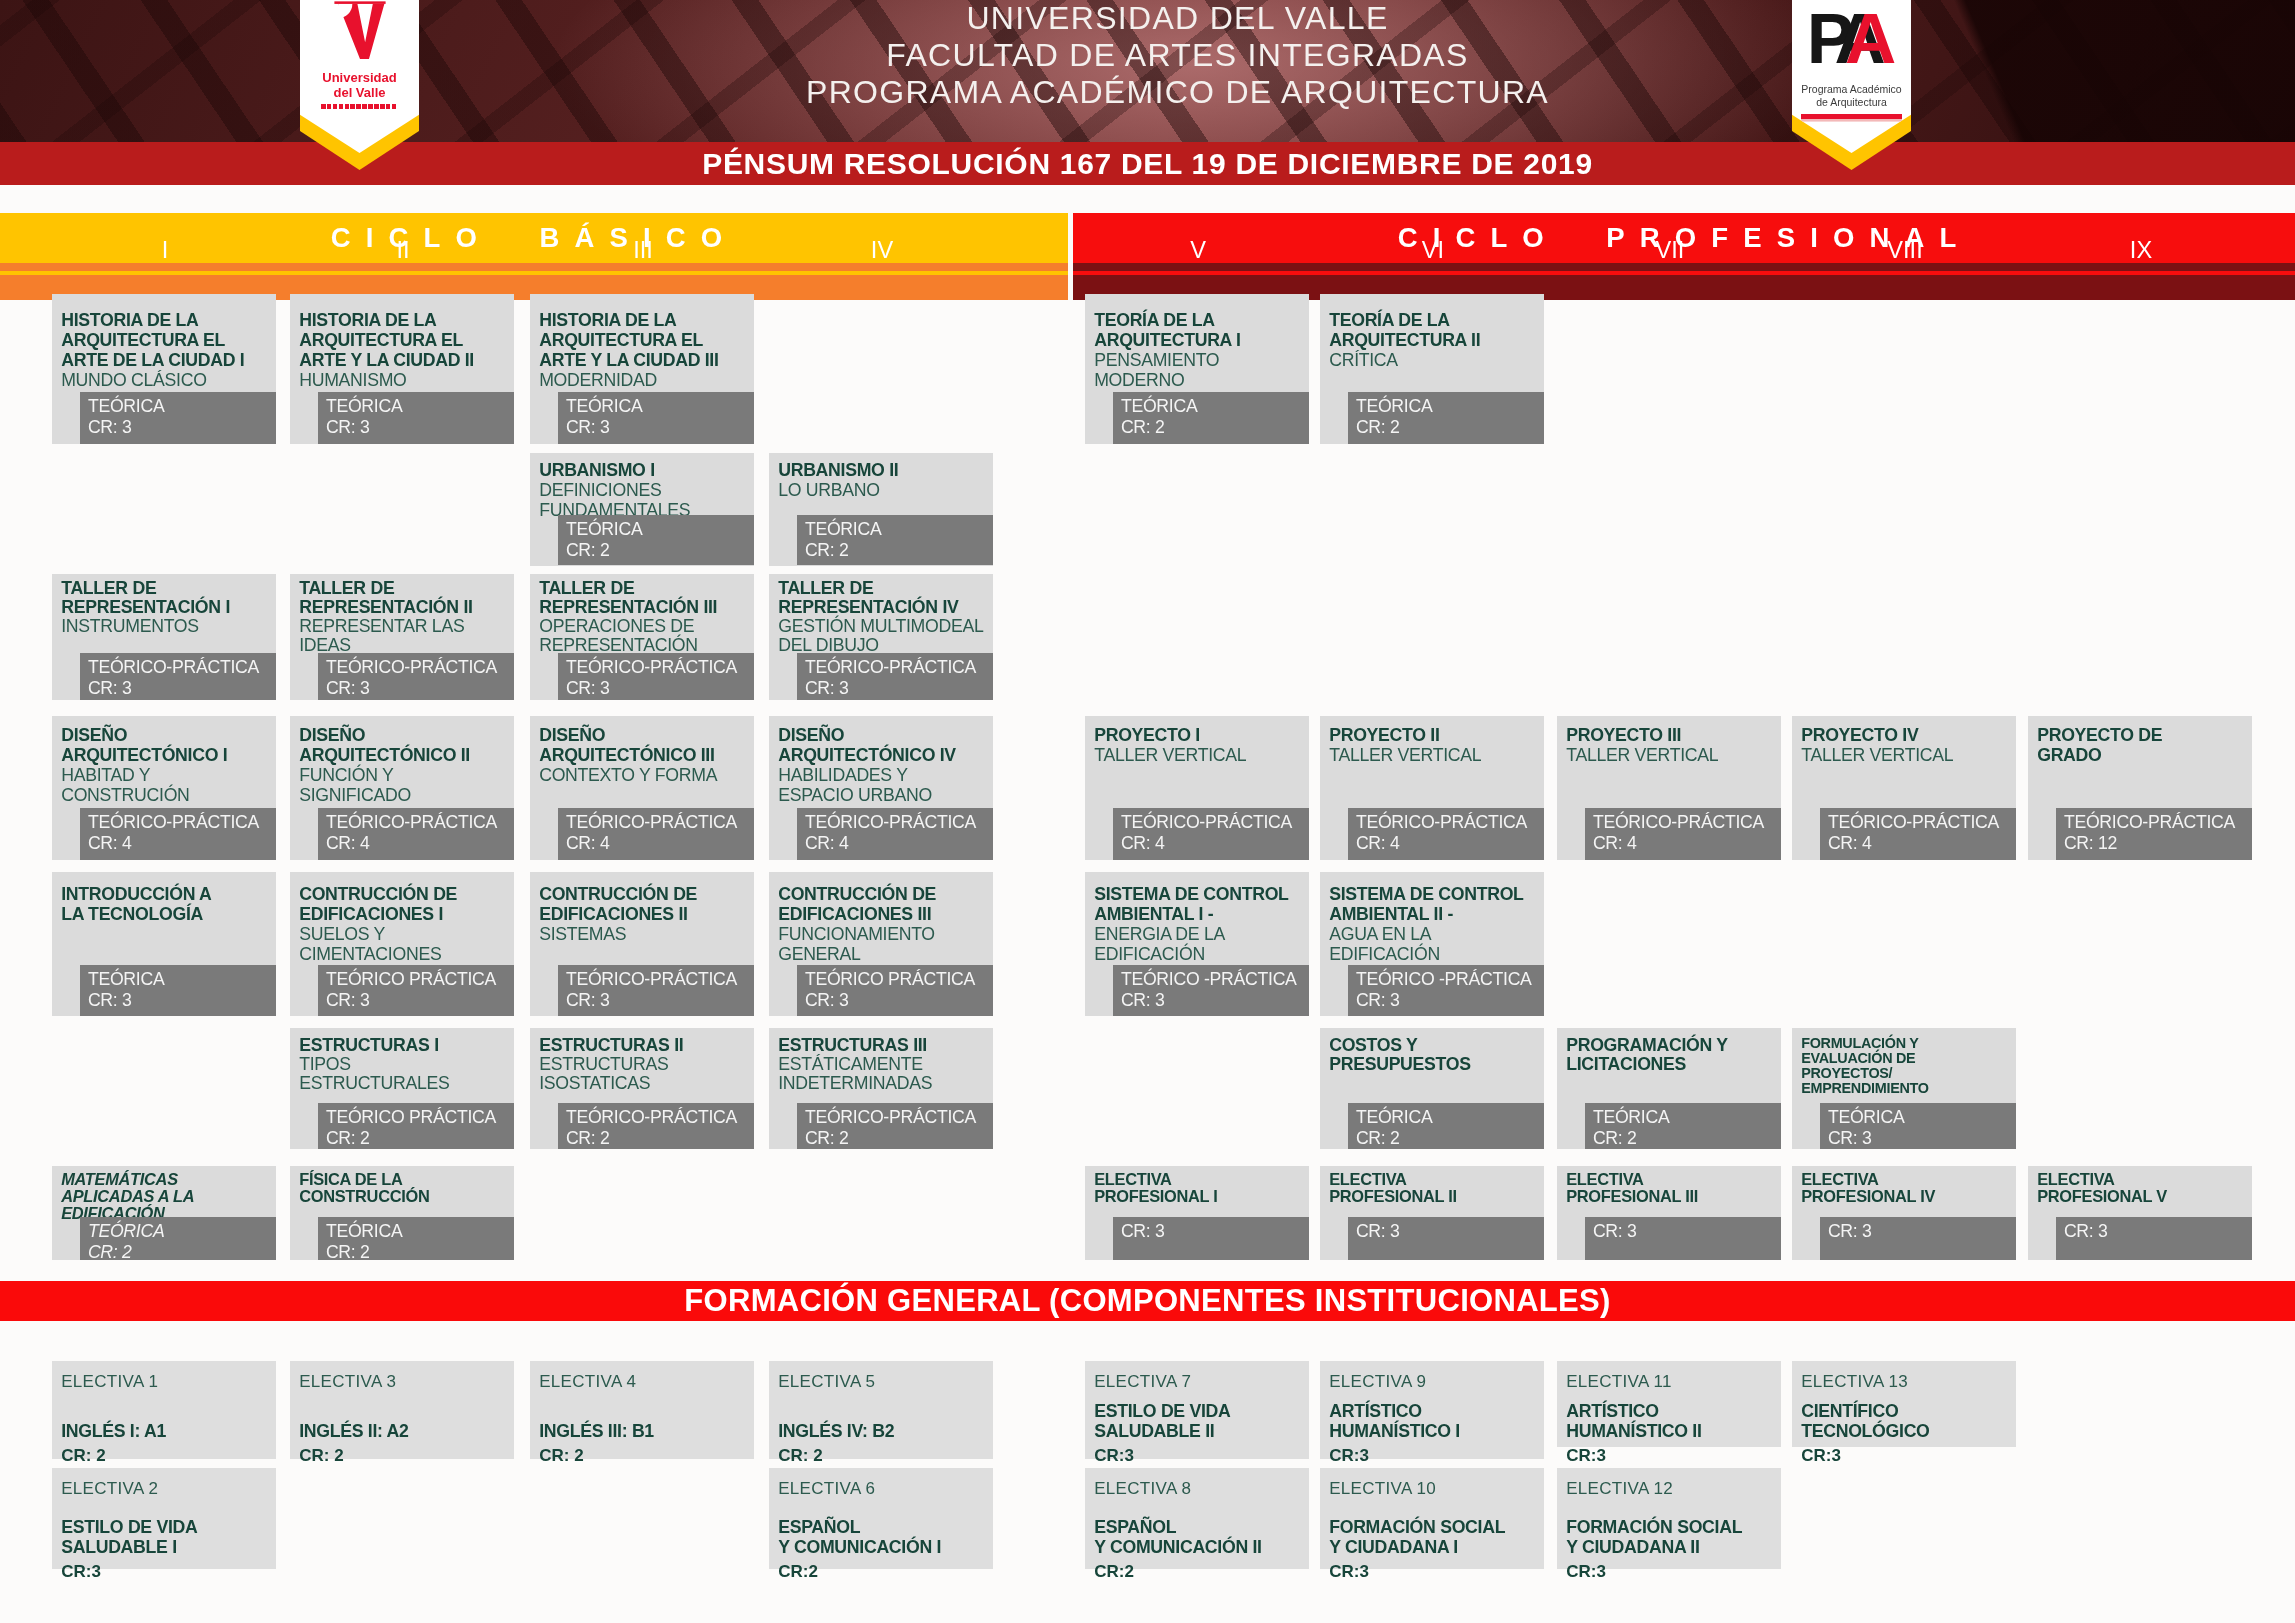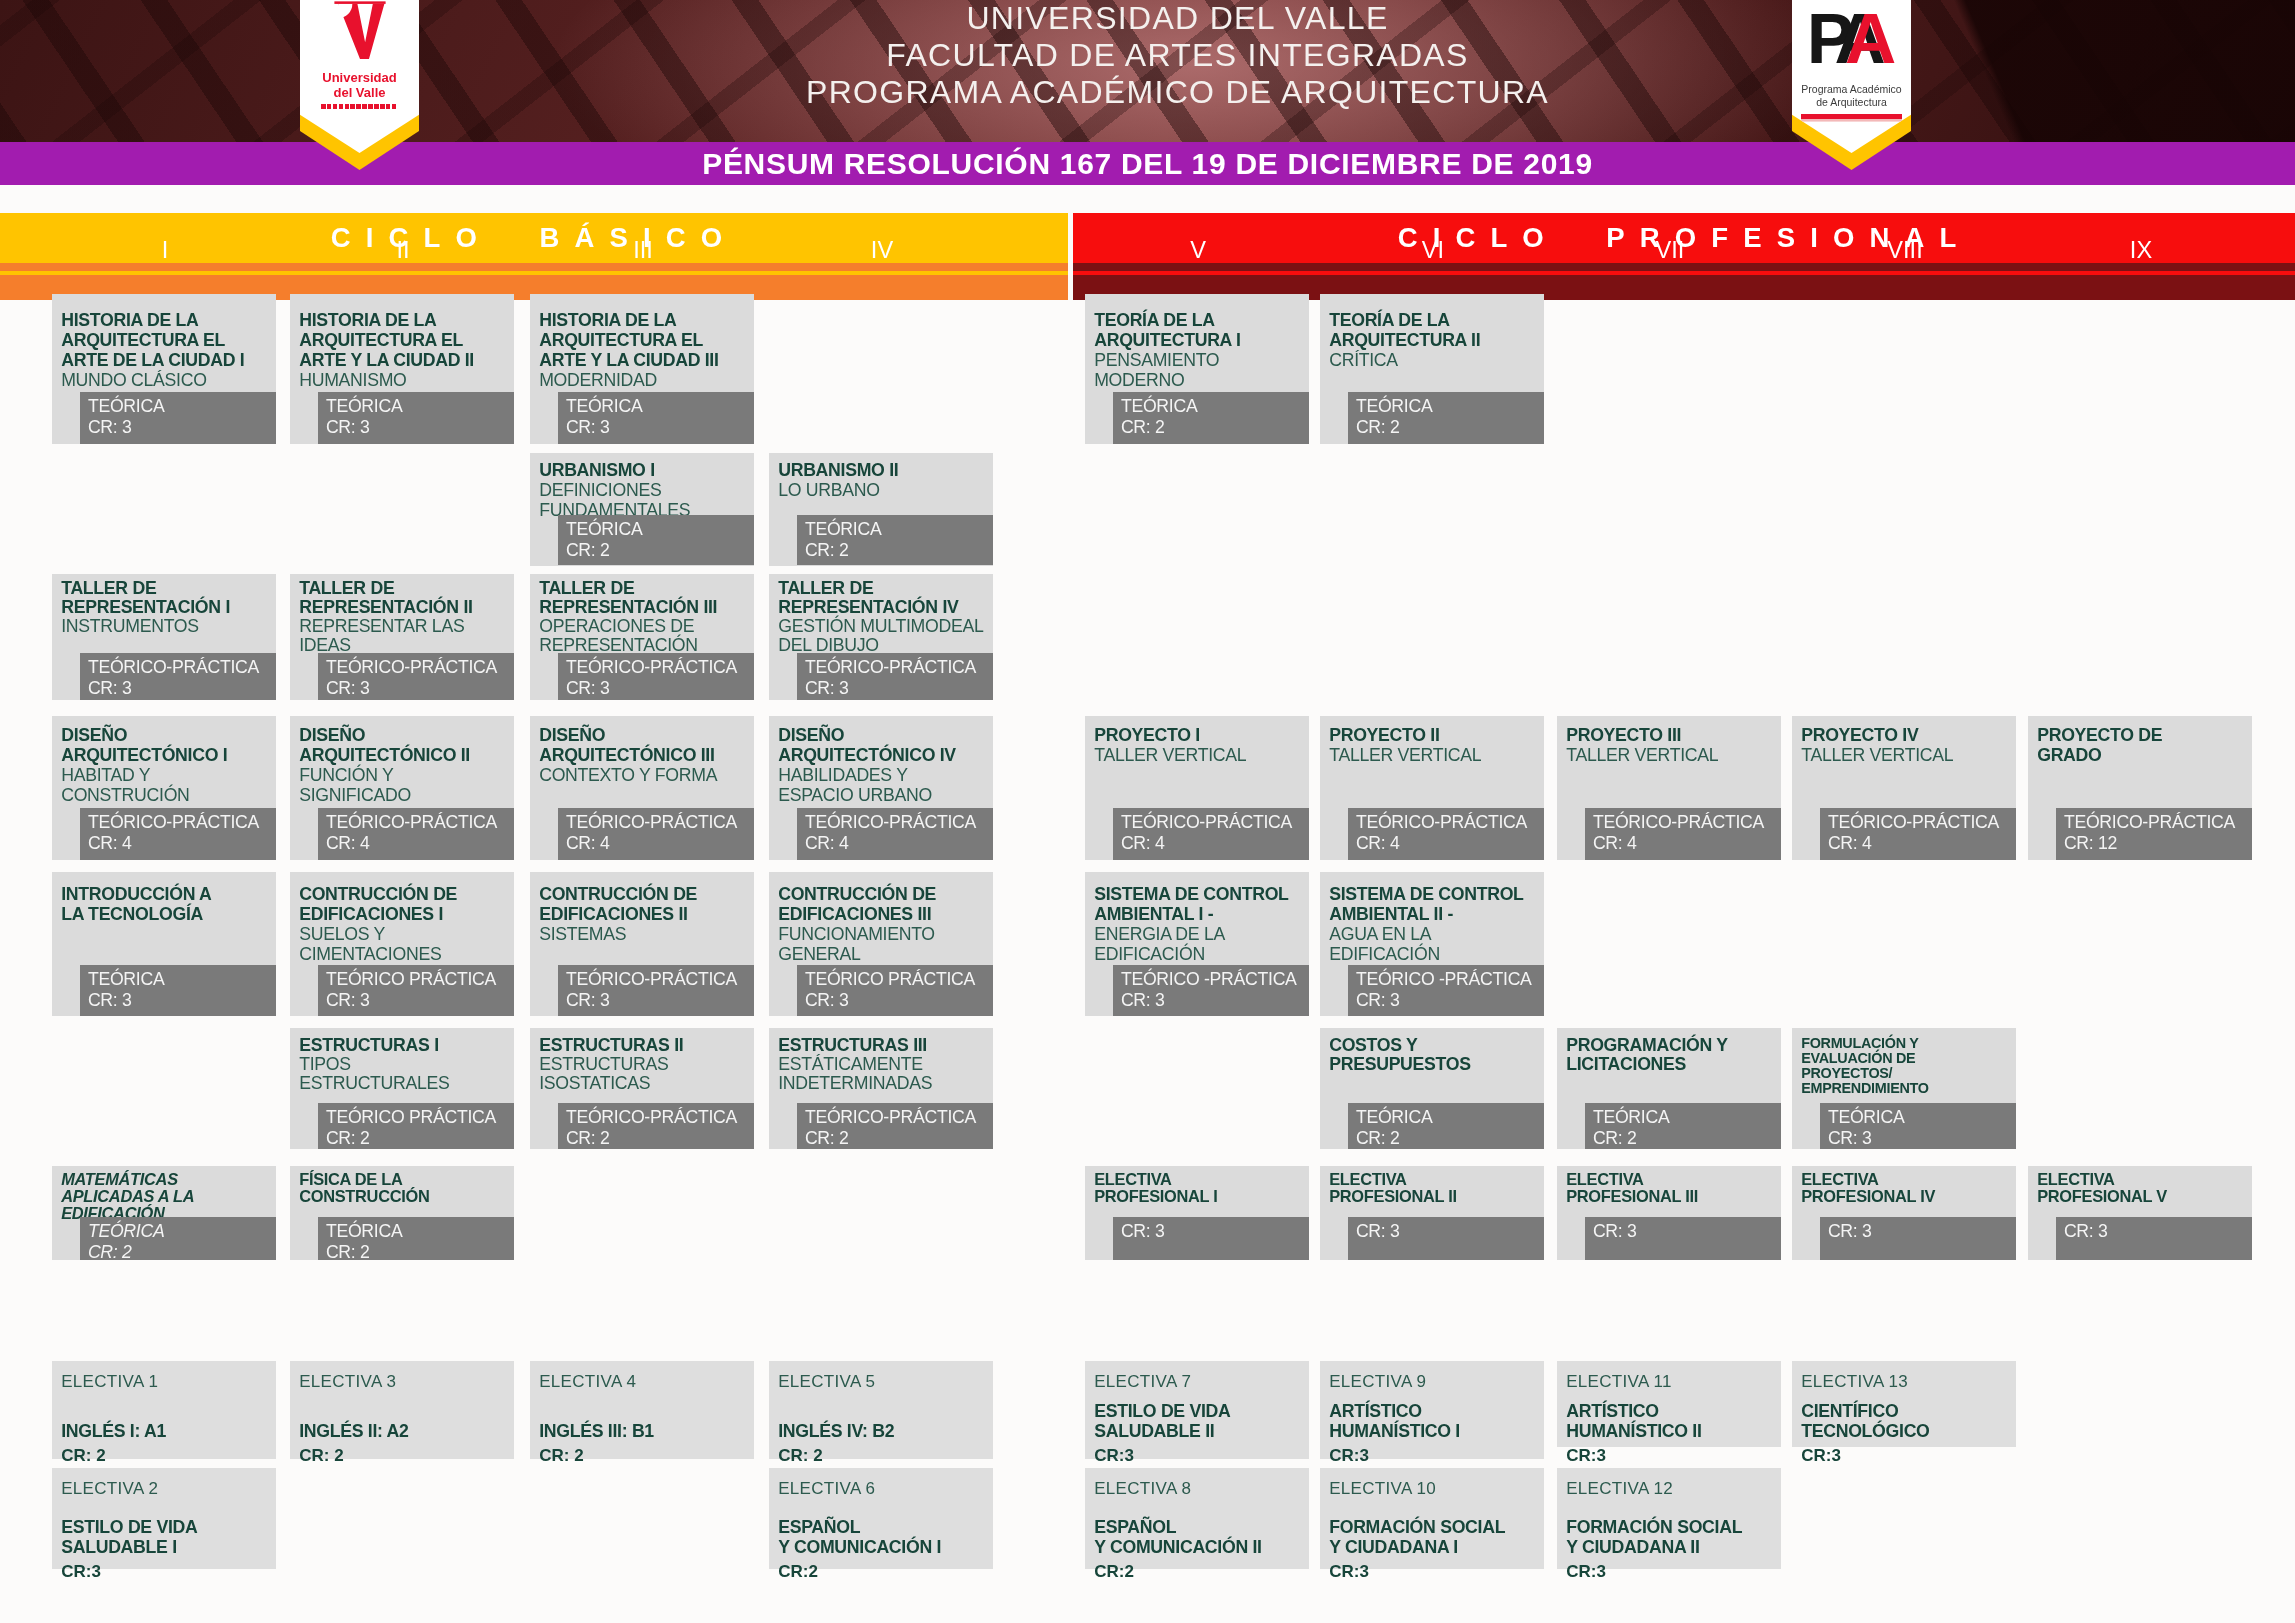--- a/index.html
+++ b/index.html
@@ -10,21 +10,21 @@
   #photo{position:absolute;left:0;top:0;width:2295px;height:142px;
     background:
       linear-gradient(247deg, rgba(22,4,4,.85) 0 14%, rgba(22,4,4,0) 14.5%),
       repeating-linear-gradient(56deg, rgba(26,6,6,.42) 0 22px, rgba(26,6,6,0) 22px 98px),
       repeating-linear-gradient(-38deg, rgba(30,8,8,.30) 0 17px, rgba(30,8,8,0) 17px 124px),
       radial-gradient(ellipse 916px 275px at 52% 45%, rgba(205,140,140,.66), rgba(205,140,140,0) 70%),
       linear-gradient(115deg,#3c1414 0%, #5a2222 35%, #6b2b2b 52%, #4a1a1a 75%, #2f0e0e 100%);}
   #title-block{position:absolute;left:687px;top:0;width:981px;text-align:center;
     color:#F4F0EE;font-size:32px;line-height:37px;font-weight:400;letter-spacing:1.3px;}
   
-  #gray-bar{position:absolute;left:0;top:142px;width:2295px;height:43px;background:#a21caf;
+  #gray-bar{position:absolute;left:0;top:142px;width:2295px;height:43px;background:#b91c1c;
     display:flex;align-items:center;justify-content:center;color:#fff;font-weight:700;font-size:30px;letter-spacing:0.7px;}
 
   
   .band{position:absolute;display:flex;align-items:center;justify-content:center;color:#fff;margin-top:28px;}
   #band-basic{left:0;top:185px;width:1068px;height:50px;background:#FFC400;
     font-weight:700;font-size:27.5px;letter-spacing:.55em;word-spacing:.9em;}
   #band-prof{left:1073px;top:185px;width:1223px;height:50px;background:#F70D0D;
     font-weight:700;font-size:27.5px;letter-spacing:.55em;word-spacing:.9em;}
   #num-basic{left:0;top:235px;width:1068px;height:37px;background:#F57E2C;}
   #num-prof{left:1073px;top:235px;width:1223px;height:37px;background:#7B1113;}
@@ -562,20 +562,23 @@
         <div class="card-body">
           <div class="course-title">ELECTIVA
 PROFESIONAL V</div>
         </div>
         <div class="card-footer" style="top: 51px; height: 43px;">
           <div class="course-credits">CR: 3</div>
         </div>
       </div>
     </div>
 
+  <div id="fg-band">
+    <span>FORMACIÓN GENERAL (COMPONENTES INSTITUCIONALES)</span>
+  </div>
 
   <div id="elective-layer">
       <div class="ecard" style="left: 52px; top: 1361px; width: 224px; height: 98px;">
         <div class="e-label">ELECTIVA 1</div>
         <div class="e-title">INGLÉS I: A1</div>
         <div class="e-credits">CR: 2</div>
       </div>
       <div class="ecard" style="left: 290px; top: 1361px; width: 224px; height: 98px;">
         <div class="e-label">ELECTIVA 3</div>
         <div class="e-title">INGLÉS II: A2</div>

